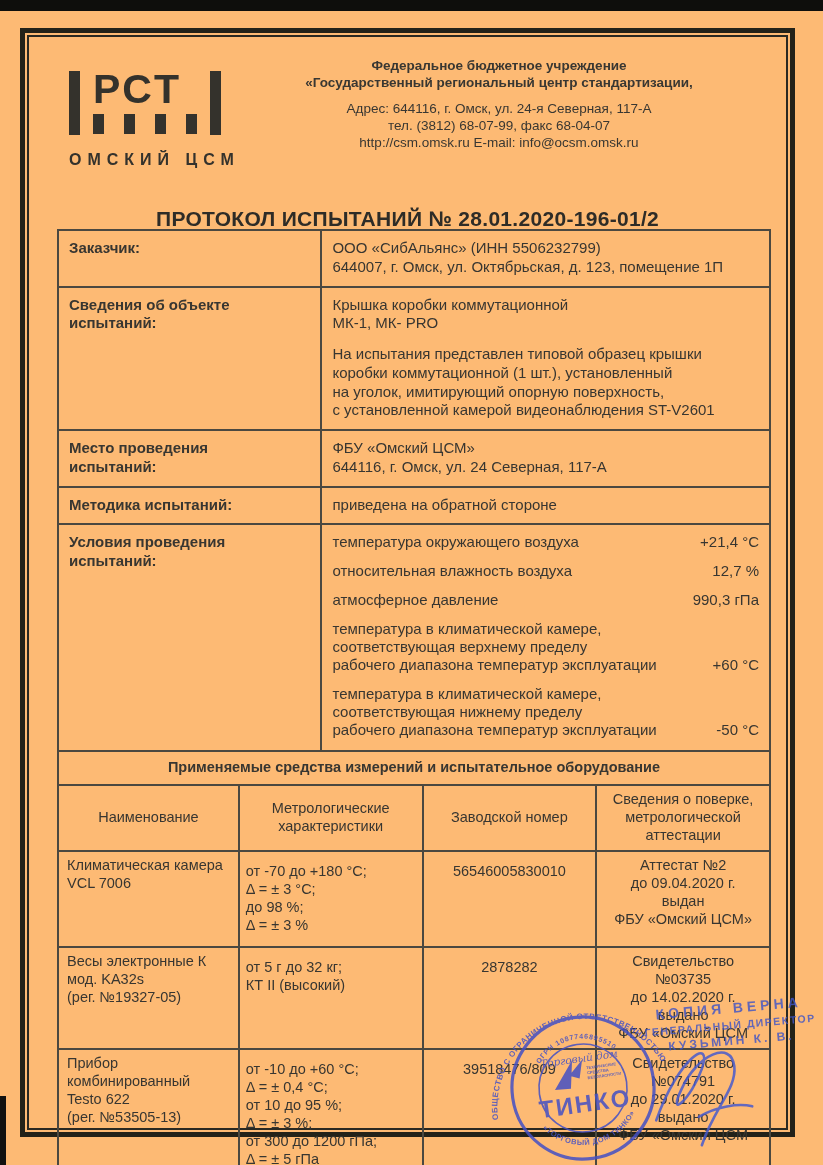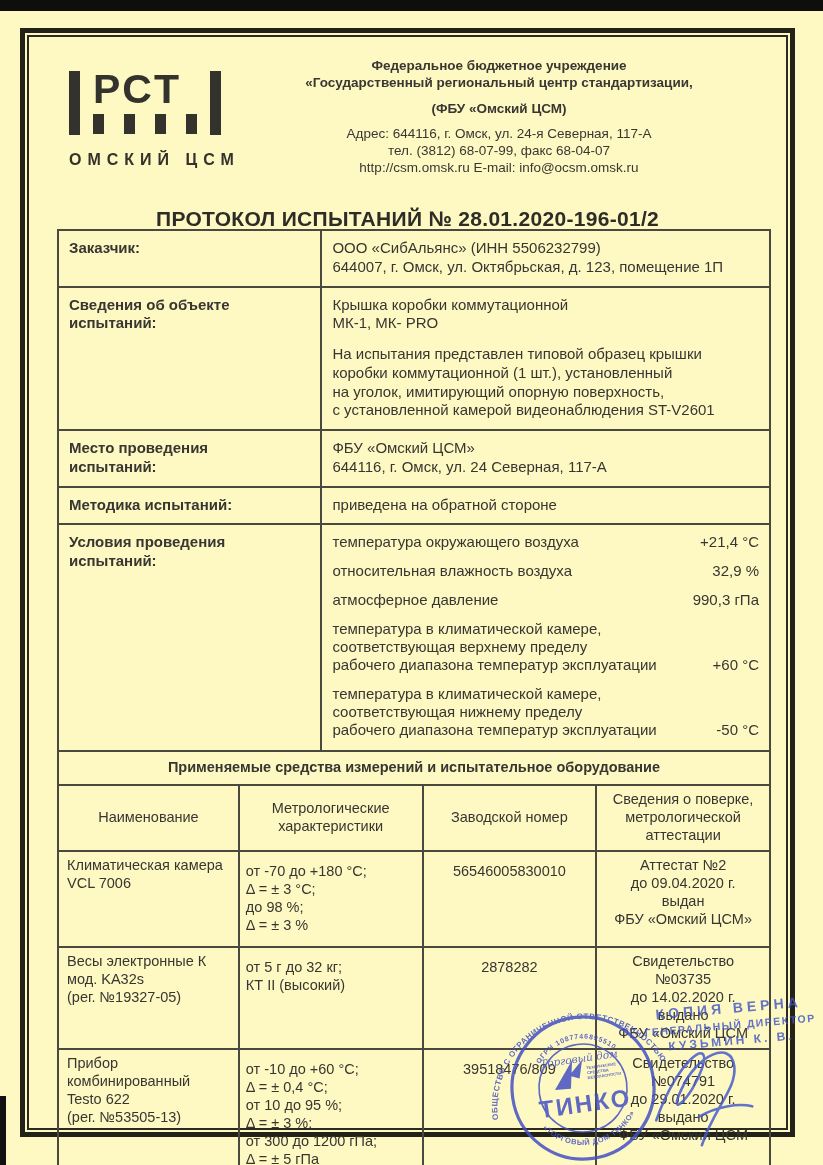--- a/index.html
+++ b/index.html
@@ -1,17 +1,17 @@
 <!DOCTYPE html>
 <html><head>
 <meta charset="utf-8">
 <style>
   * { margin:0; padding:0; box-sizing:border-box; }
   body { font-family:"Liberation Sans", sans-serif; background:#ffffff; }
-  .page { position:relative; width:823px; height:1165px; background:#fef9c3; overflow:hidden; color:#33312c; }
+  .page { position:relative; width:823px; height:1165px; background:#fdba74; overflow:hidden; color:#33312c; }
 
   
   .scan-top { position:absolute; left:0; top:0; width:823px; height:11px; background:#0e0e0c; }
   .scan-left-bottom { position:absolute; left:0; top:1096px; width:6px; height:69px; background:#111110; }
 
   
   .frame { position:absolute; left:20px; top:28px; width:775px; height:1109px; border:5px solid #232219; background:transparent; }
   .frame-inner { position:absolute; left:0; top:0; right:0; bottom:0; margin:2px; border:2px solid #2a2922; }
 
   
@@ -86,21 +86,20 @@
             </div>
           </div>
           <div class="lbar"></div>
         </div>
         <div class="logo-caption">ОМСКИЙ ЦСМ</div>
       </div>
 
       <div class="org-block">
         <div class="org-bold">Федеральное бюджетное учреждение</div>
         <div class="org-bold">«Государственный региональный центр стандартизации,</div>
-        <div class="org-short">(ФБУ «Омский ЦСМ)</div>
         <div class="org-address">
           <div>Адрес: 644116, г. Омск, ул. 24-я Северная, 117-А</div>
           <div>тел. (3812) 68-07-99, факс 68-04-07</div>
           <div>http://csm.omsk.ru E-mail: info@ocsm.omsk.ru</div>
         </div>
       </div>
 
       <div class="doc-title">ПРОТОКОЛ ИСПЫТАНИЙ № 28.01.2020-196-01/2</div>
 
       <div class="tables-wrap">
@@ -137,21 +136,21 @@
             <tr>
               <td class="label-col pre">Условия проведения
 испытаний:</td>
               <td>
                 <div class="cond-item">
                   <span class="cond-name">температура окружающего воздуха</span>
                   <span class="cond-value">+21,4 °С</span>
                 </div>
                 <div class="cond-item">
                   <span class="cond-name">относительная влажность воздуха</span>
-                  <span class="cond-value">32,9 %</span>
+                  <span class="cond-value">12,7 %</span>
                 </div>
                 <div class="cond-item">
                   <span class="cond-name">атмосферное давление</span>
                   <span class="cond-value">990,3 гПа</span>
                 </div>
                 <div class="cond-item">
                   <span class="cond-name">температура в климатической камере,
 соответствующая верхнему пределу
 рабочего диапазона температур эксплуатации</span>
                   <span class="cond-value">+60 °С</span>

